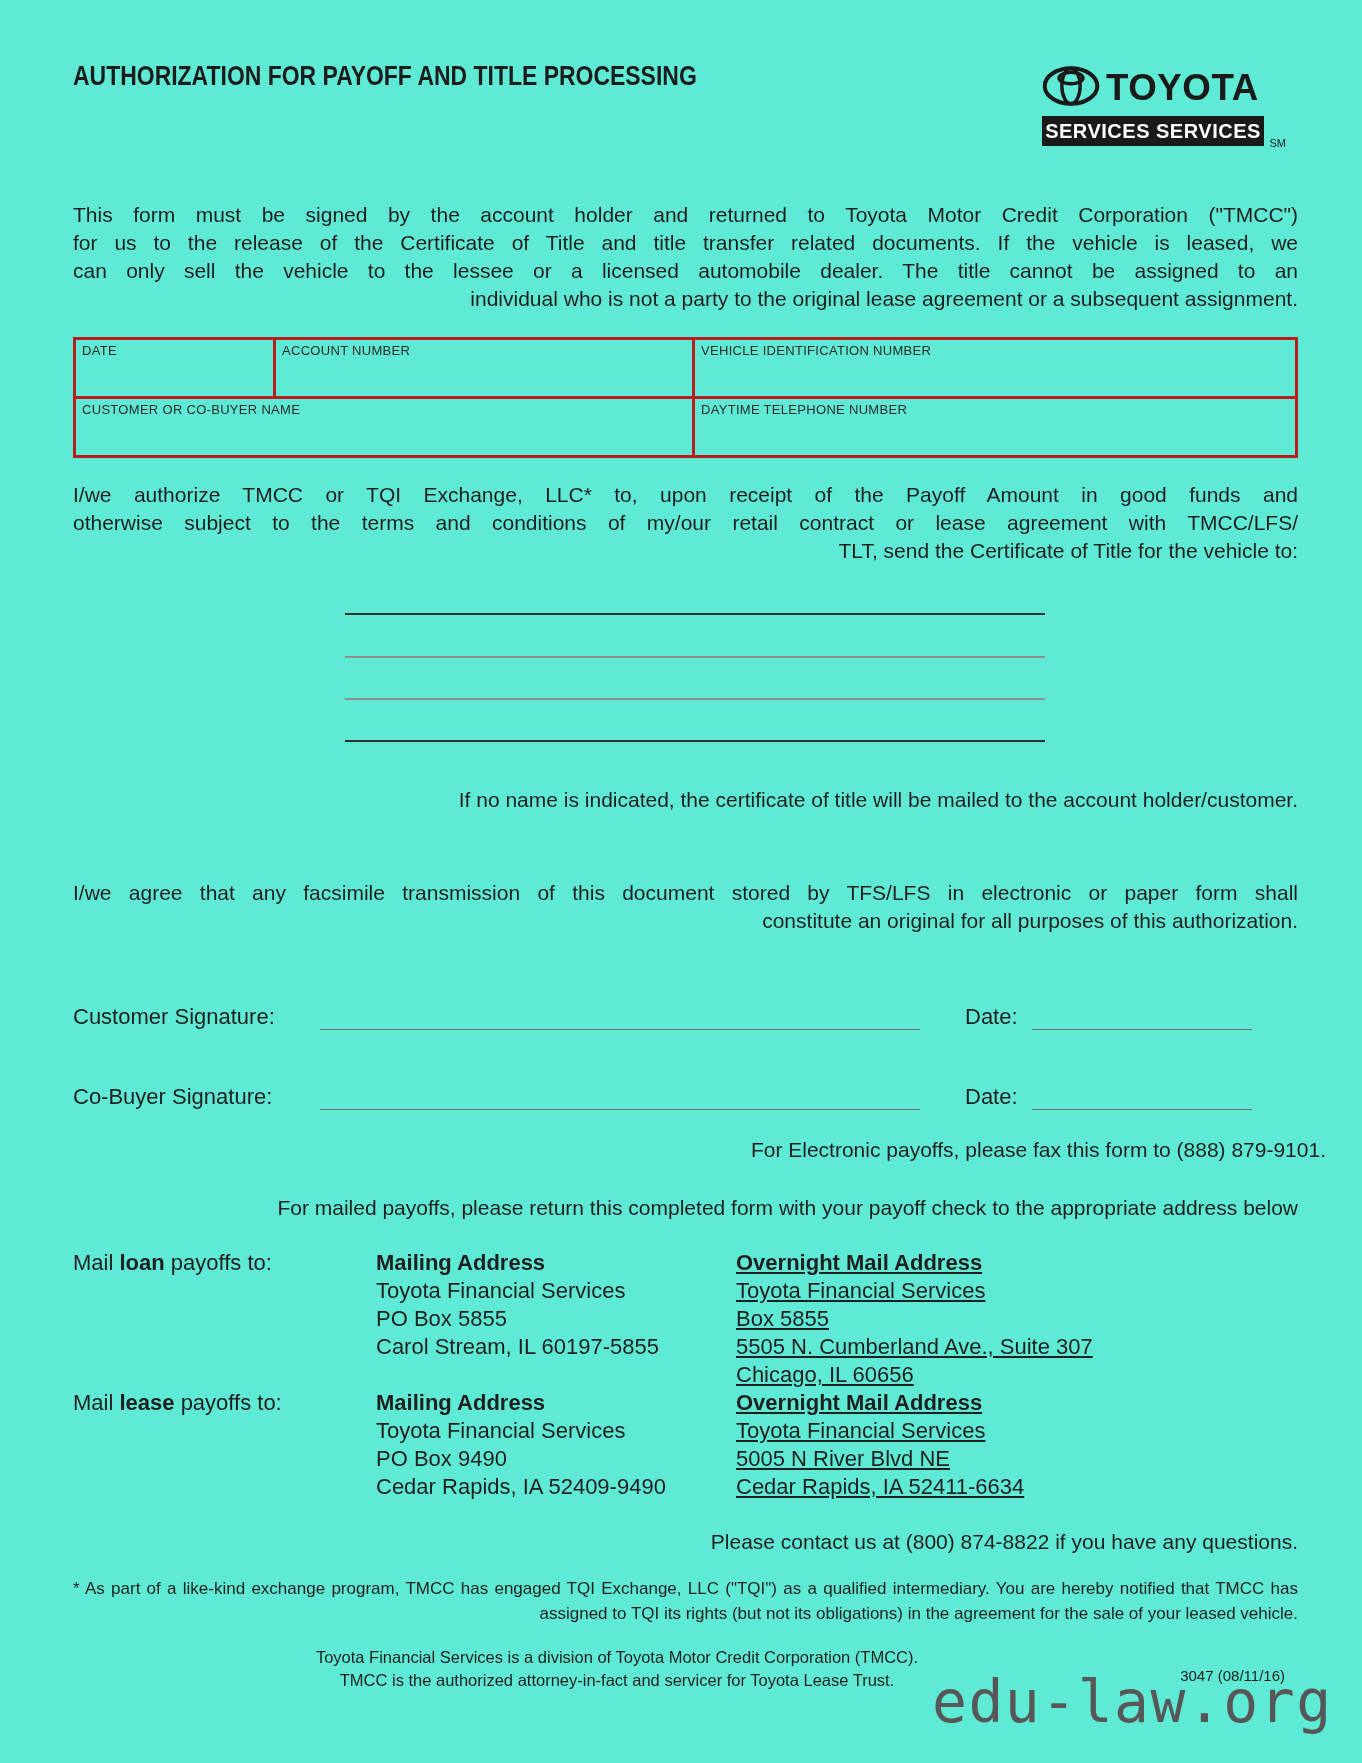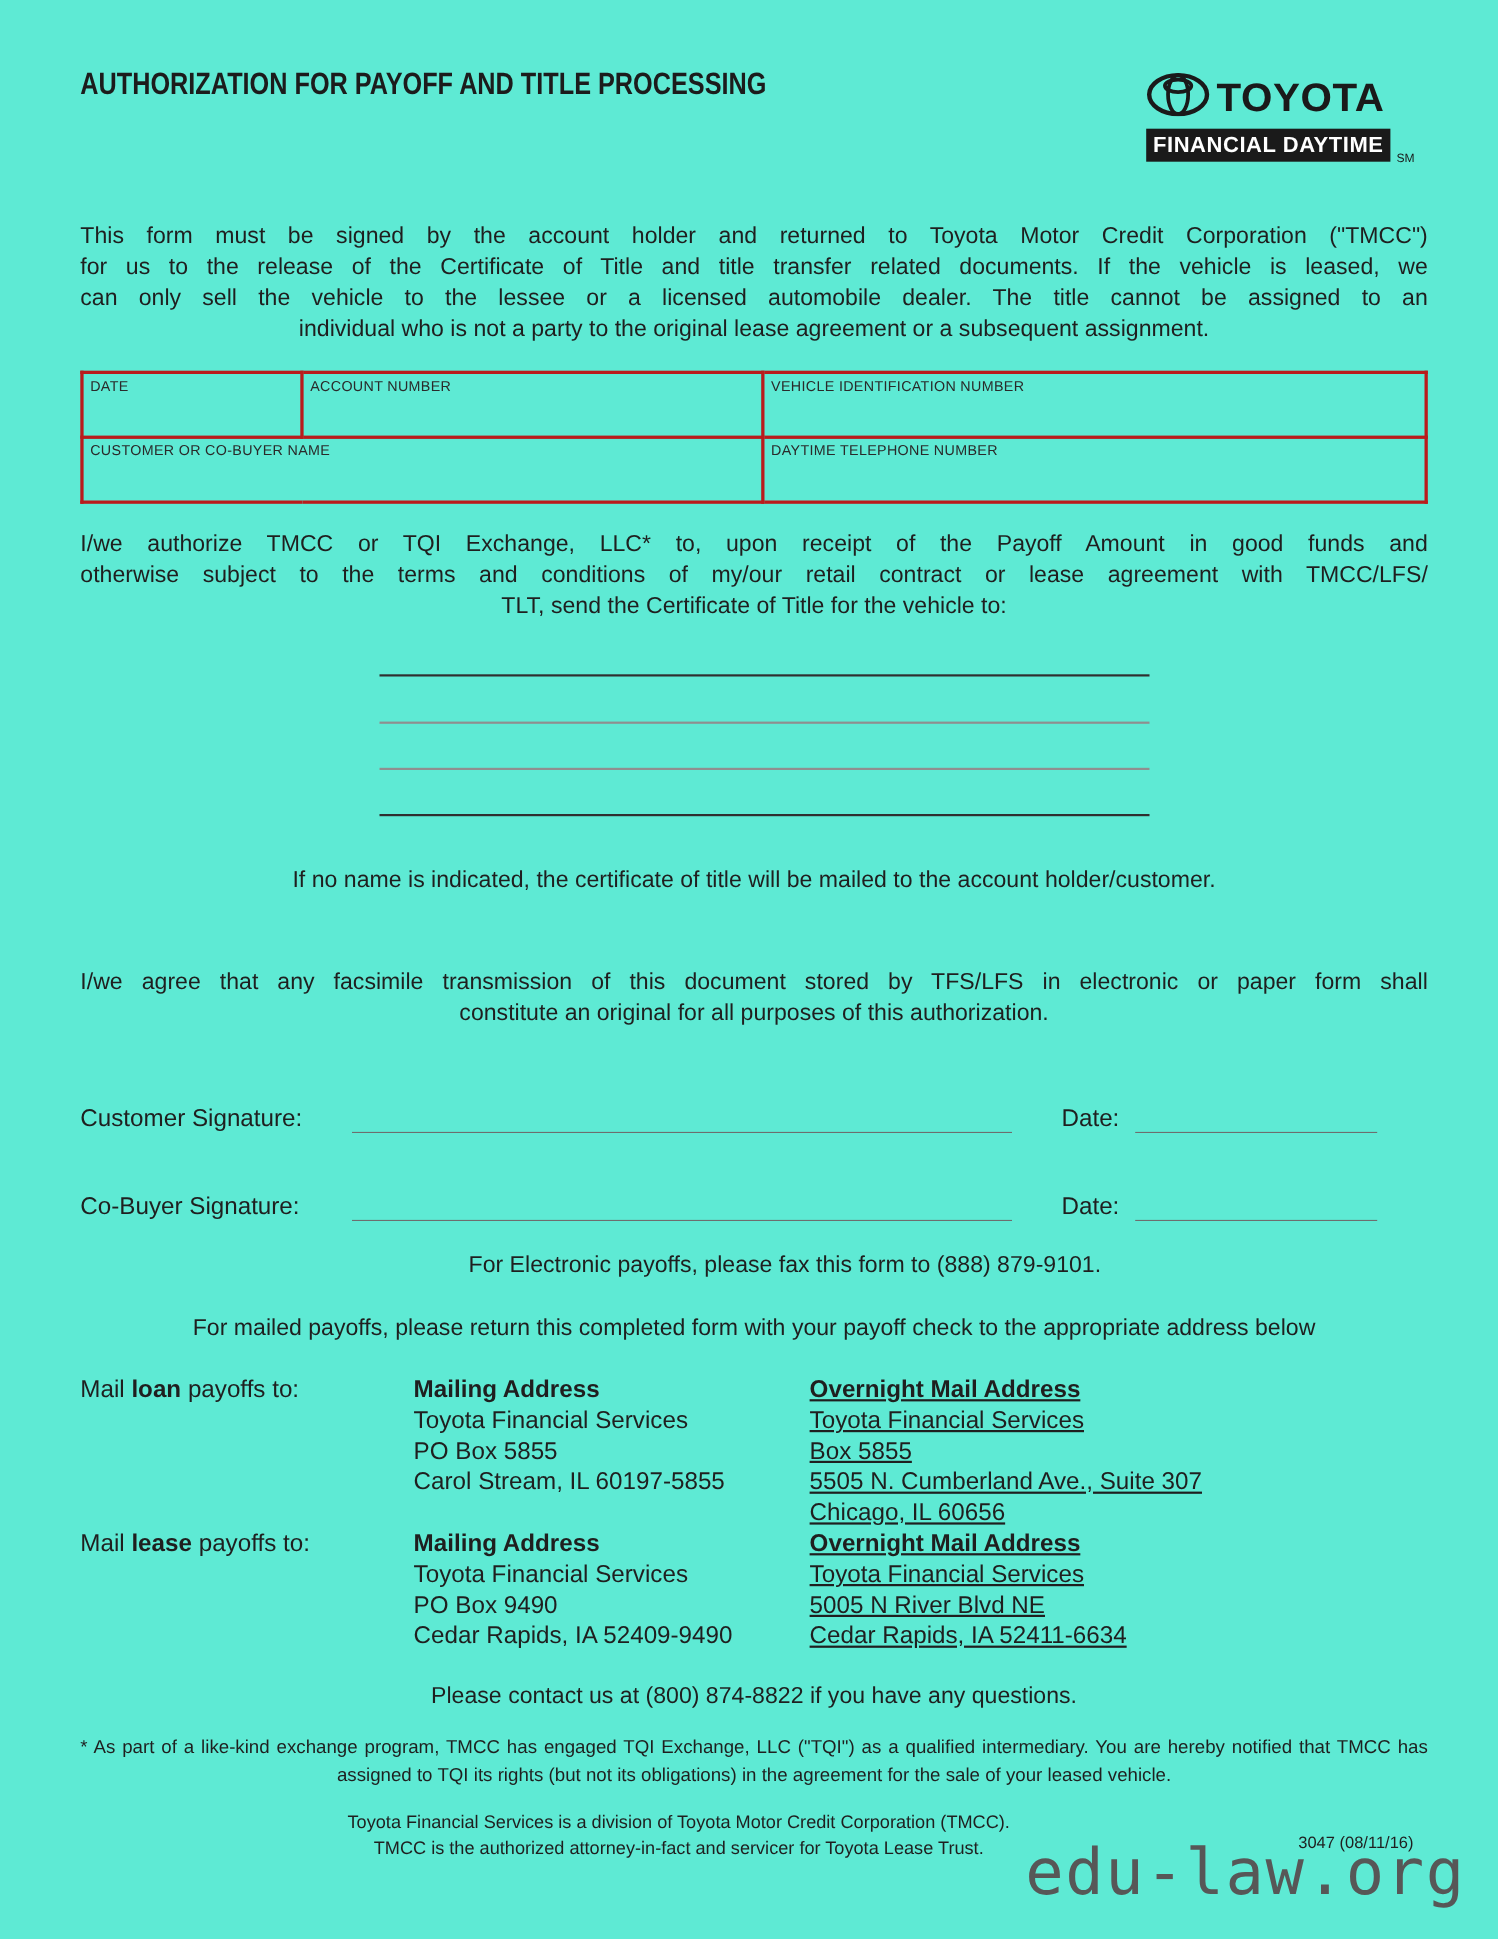--- a/index.html
+++ b/index.html
@@ -24,21 +24,21 @@
   .logo-wordmark{font-size:36px;font-weight:700;letter-spacing:0.5px;color:#1a1a1a;transform:scaleX(1.02);transform-origin:left center;}
   .logo-banner{
     position:relative;margin-top:6px;width:222px;height:30px;background:#1a1a1a;
     color:#ffffff;font-weight:700;font-size:20px;letter-spacing:0.5px;
     display:flex;align-items:center;justify-content:center;
   }
   .logo-sm{position:absolute;right:-22px;bottom:-3px;font-size:11px;color:#1a1a1a;font-weight:400;letter-spacing:0;padding-left:36px;}
   
   .para{position:absolute;left:73px;width:1225px;font-size:21px;line-height:28px;}
   .jline{text-align:justify;text-align-last:justify;}
-  .lline{text-align:center;}
+  .lline{text-align:right;}
   
   .acct-table{
     position:absolute;left:73px;top:337px;width:1225px;
     border-collapse:collapse;table-layout:fixed;
     border:2px solid #1e1e1e;border-top-width:3px;
   }
   .acct-table td{
     border:3px solid #b91c1c;vertical-align:top;
     height:50px;padding:3px 6px;
     font-size:13px;letter-spacing:0.3px;color:#2a2a2a;
@@ -82,21 +82,21 @@
       <span>
         <svg width="58" height="40" viewBox="0 0 100 70" fill="none" xmlns="http://www.w3.org/2000/svg">
           <ellipse cx="50" cy="35" rx="46" ry="31" stroke="#1a1a1a" stroke-width="7"></ellipse>
           <ellipse cx="50" cy="35" rx="16" ry="31" stroke="#1a1a1a" stroke-width="6"></ellipse>
           <ellipse cx="50" cy="21" rx="21" ry="10" stroke="#1a1a1a" stroke-width="6"></ellipse>
         </svg>
       </span>
       <span class="logo-wordmark">TOYOTA</span>
     </div>
     <div class="logo-banner">
-      <span>FINANCIAL DAYTIME</span>
+      <span>SERVICES SERVICES</span>
       <span class="logo-sm">SM</span>
     </div>
   </div>
 
   <div class="para" style="top:201px;">
     <div class="jline">This form must be signed by the account holder and returned to Toyota Motor Credit Corporation ("TMCC")</div>
     <div class="jline">for us to the release of the Certificate of Title and title transfer related documents. If the vehicle is leased, we</div>
     <div class="jline">can only sell the vehicle to the lessee or a licensed automobile dealer. The title cannot be assigned to an</div>
     <div class="lline">individual who is not a party to the original lease agreement or a subsequent assignment.</div>
   </div>

